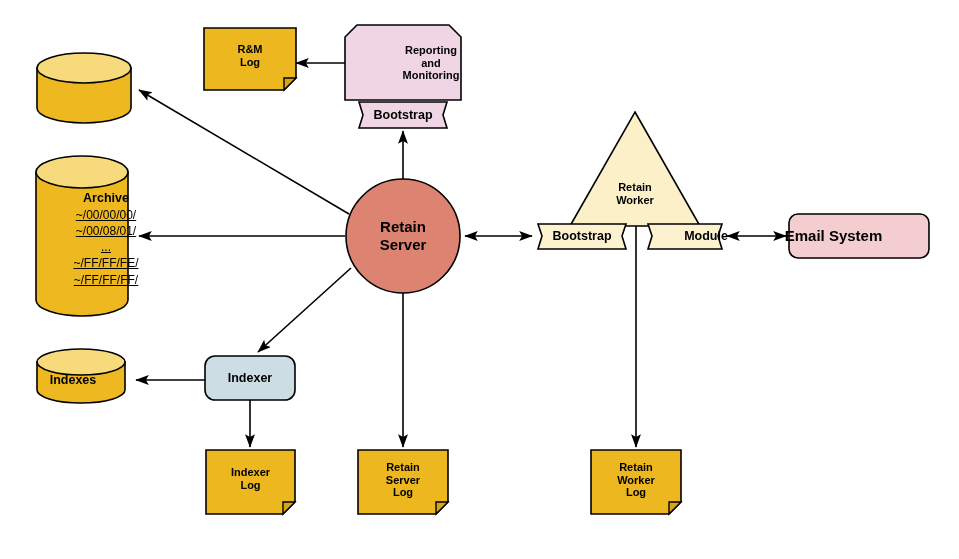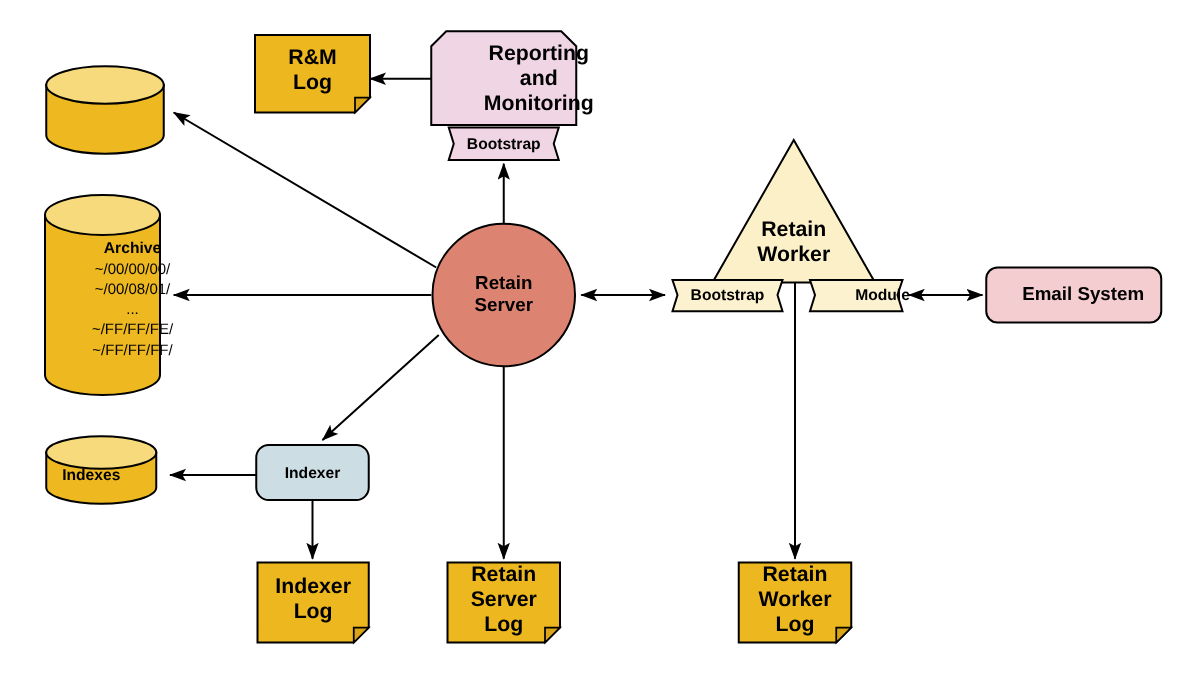--- a/index.html
+++ b/index.html
@@ -33,36 +33,36 @@
     justify-content: center;
     text-align: center;
     font-family: "Liberation Sans", sans-serif;
     font-weight: bold;
     color: #000000;
     pointer-events: none;
     white-space: pre-line;
     line-height: 1.18;
   }
   .label-lg { font-size: 15px; }
-  .label-md { font-size: 17px; }
+  .label-md { font-size: 11px; }
   .label-sm { font-size: 12.5px; }
   .label-archive {
     display: block;
     text-align: center;
     font-size: 12px;
     font-weight: normal;
     line-height: 1.35;
     margin-left: 20px;
   }
   .label-archive .archive-title {
     font-weight: bold;
     font-size: 12.5px;
     display: block;
   }
-  .label-archive .archive-line { display: block; }
+  .label-archive .archive-line { display: block; text-decoration: underline; }
 </style>
 </head>
 <body>
 
 <div id="diagram-root">
 
   <svg id="diagram-svg" viewBox="0 0 959 559">
     <defs>
       <marker id="arrowhead" markerWidth="9" markerHeight="9" refX="8" refY="3.1" orient="auto" markerUnits="strokeWidth">
         <path d="M0,0 L8.5,3.1 L0,6.2 L1.8,3.1 Z" fill="#000000"></path>
@@ -187,19 +187,19 @@
 Server
 Log</div>
 
   <div class="node-label label-md" style="left:585px; top:172px; width:100px; height:44px;">Retain
 Worker</div>
 
   <div class="node-label label-sm" style="left:538px; top:224px; width:88px; height:25px;">Bootstrap</div>
 
   <div class="node-label label-sm" style="left:669px; top:224px; width:74px; height:25px;">Module</div>
 
-  <div class="node-label label-lg" style="left:789px; top:214px; width:155px; height:44px;">Email System</div>
+  <div class="node-label label-lg" style="left:756px; top:214px; width:155px; height:44px;">Email System</div>
 
   <div class="node-label label-md" style="left:591px; top:452px; width:90px; height:56px;">Retain
 Worker
 Log</div>
 
 </div>
 
 </body></html>

